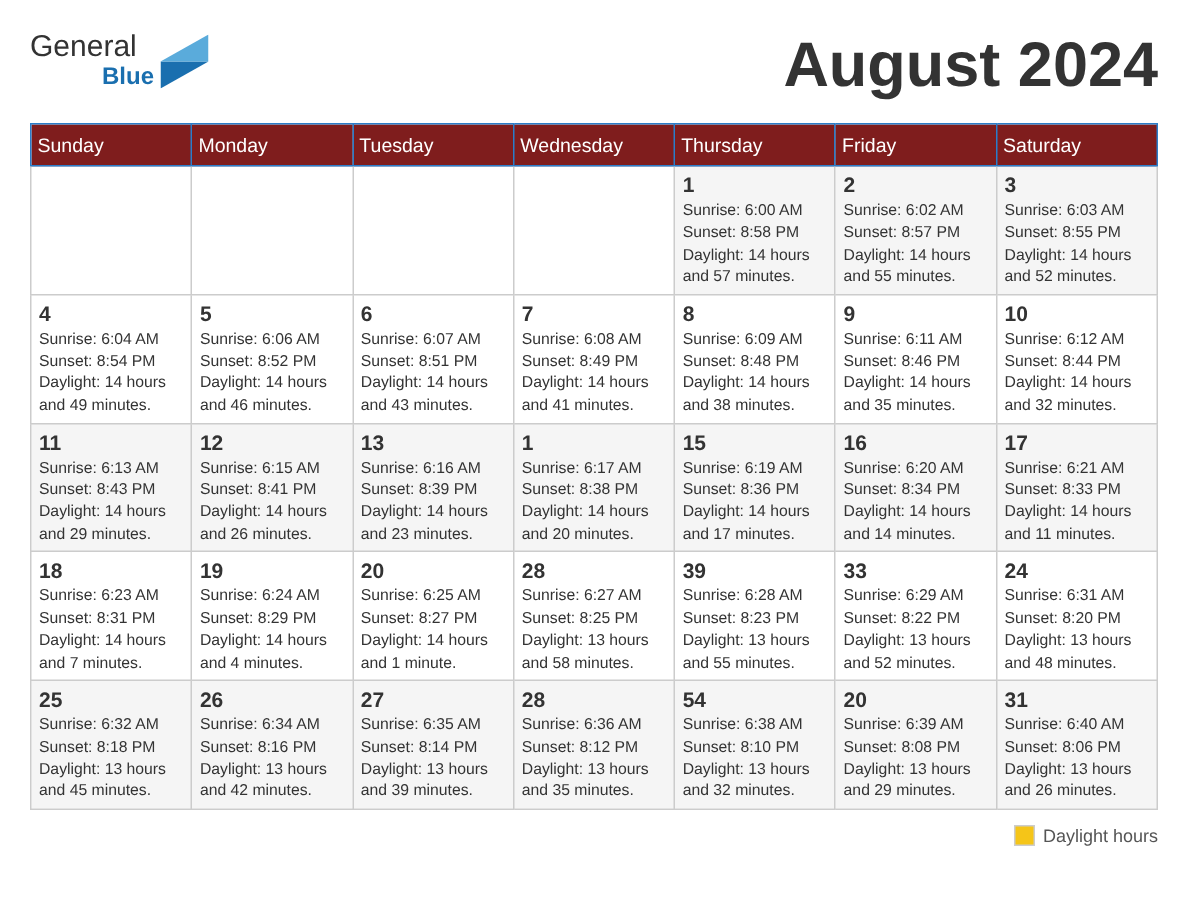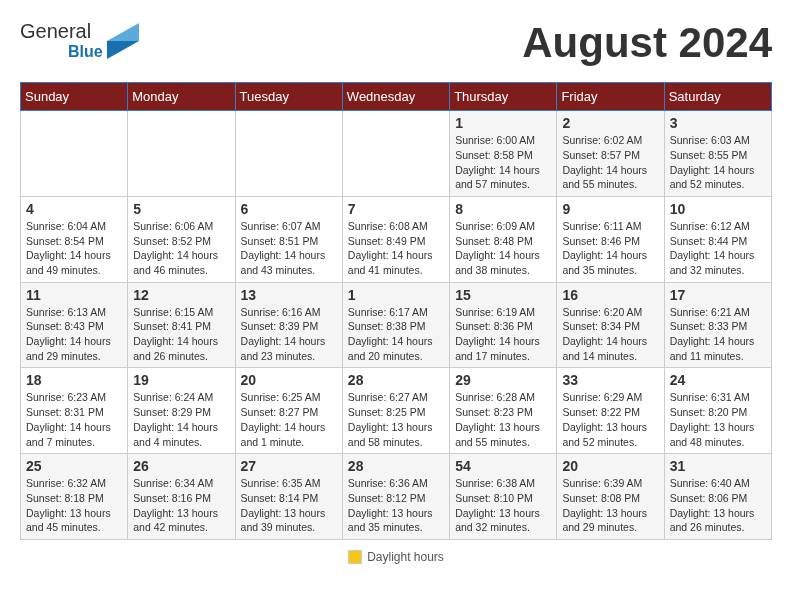--- a/index.html
+++ b/index.html
@@ -80,21 +80,21 @@
       background: #fff !important;
     }
     .footer {
       margin-top: 10px;
       text-align: center;
       font-size: 12px;
       color: #555;
     }
     .footer-legend {
       display: flex;
-      justify-content: center;
+      justify-content: flex-end;
       align-items: center;
       gap: 20px;
     }
     .legend-item {
       display: flex;
       align-items: center;
       gap: 5px;
       font-size: 12px;
     }
     .legend-box {
@@ -228,21 +228,21 @@
         </td>
         <td>
           <span class="day-num">20</span>
           <div class="day-info">Sunrise: 6:25 AM<br>Sunset: 8:27 PM<br>Daylight: 14 hours and 1 minute.</div>
         </td>
         <td>
           <span class="day-num">28</span>
           <div class="day-info">Sunrise: 6:27 AM<br>Sunset: 8:25 PM<br>Daylight: 13 hours and 58 minutes.</div>
         </td>
         <td>
-          <span class="day-num">29</span>
+          <span class="day-num">39</span>
           <div class="day-info">Sunrise: 6:28 AM<br>Sunset: 8:23 PM<br>Daylight: 13 hours and 55 minutes.</div>
         </td>
         <td>
           <span class="day-num">33</span>
           <div class="day-info">Sunrise: 6:29 AM<br>Sunset: 8:22 PM<br>Daylight: 13 hours and 52 minutes.</div>
         </td>
         <td>
           <span class="day-num">24</span>
           <div class="day-info">Sunrise: 6:31 AM<br>Sunset: 8:20 PM<br>Daylight: 13 hours and 48 minutes.</div>
         </td>

